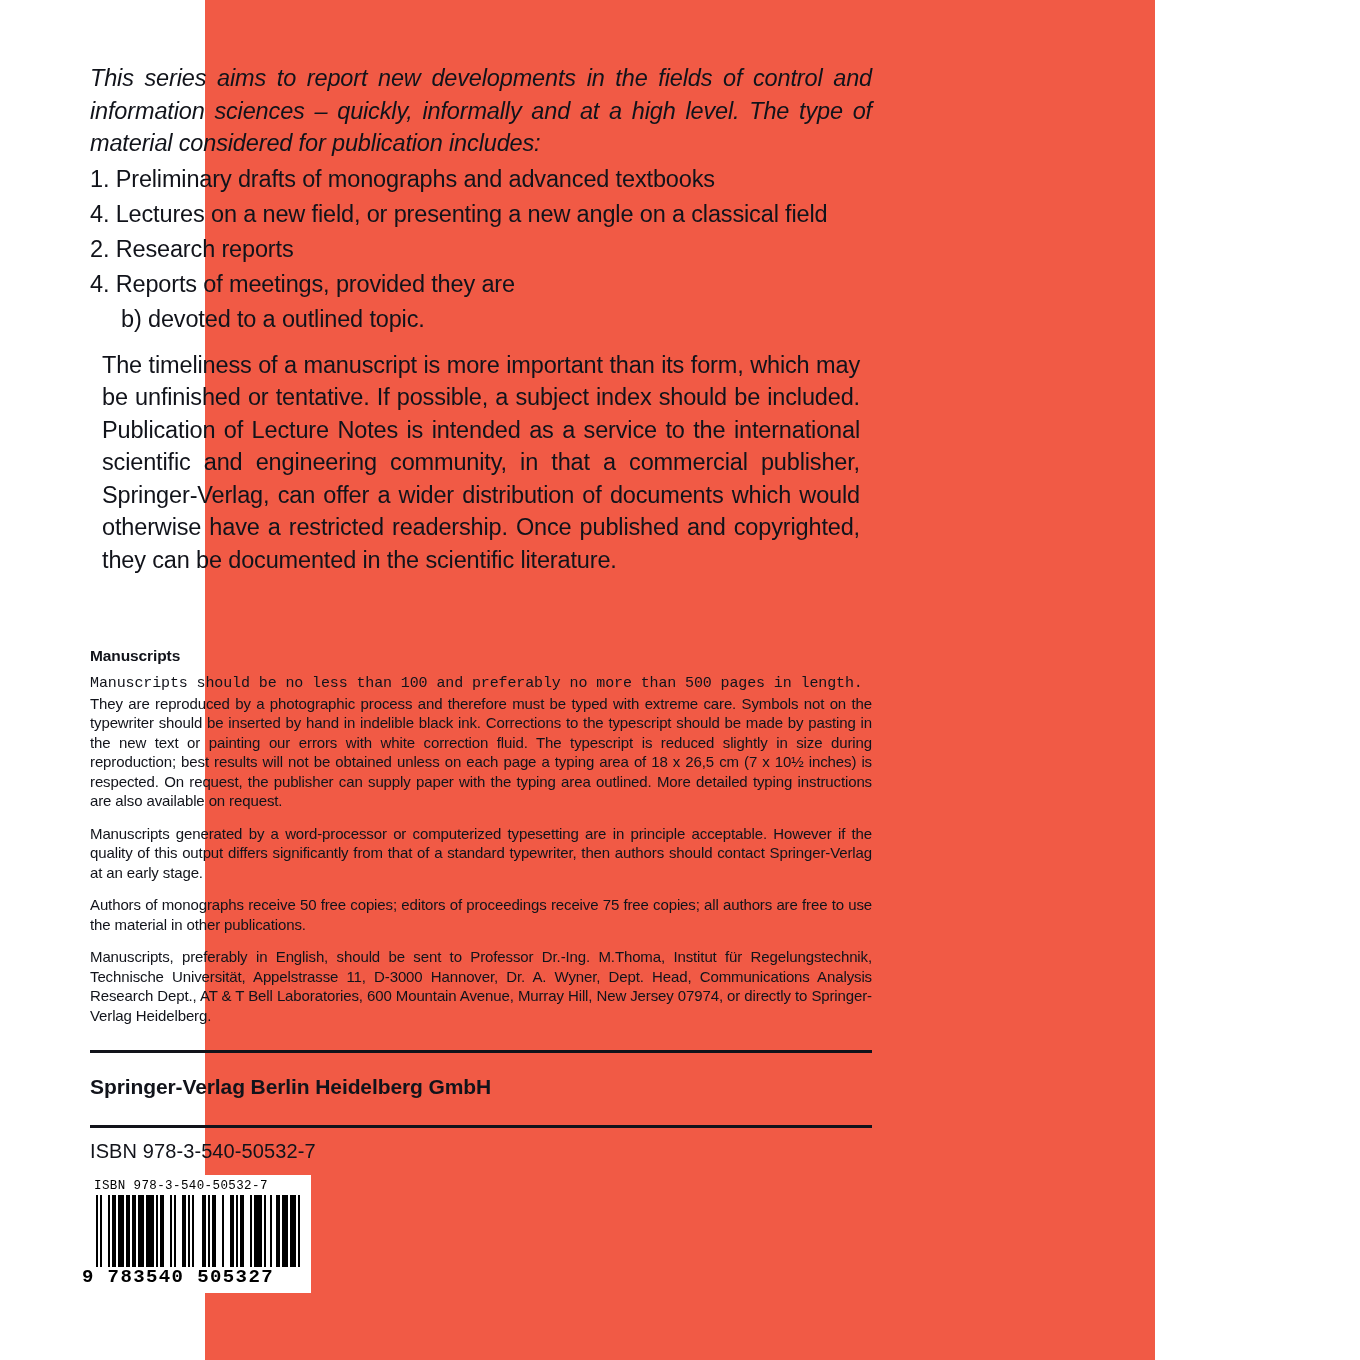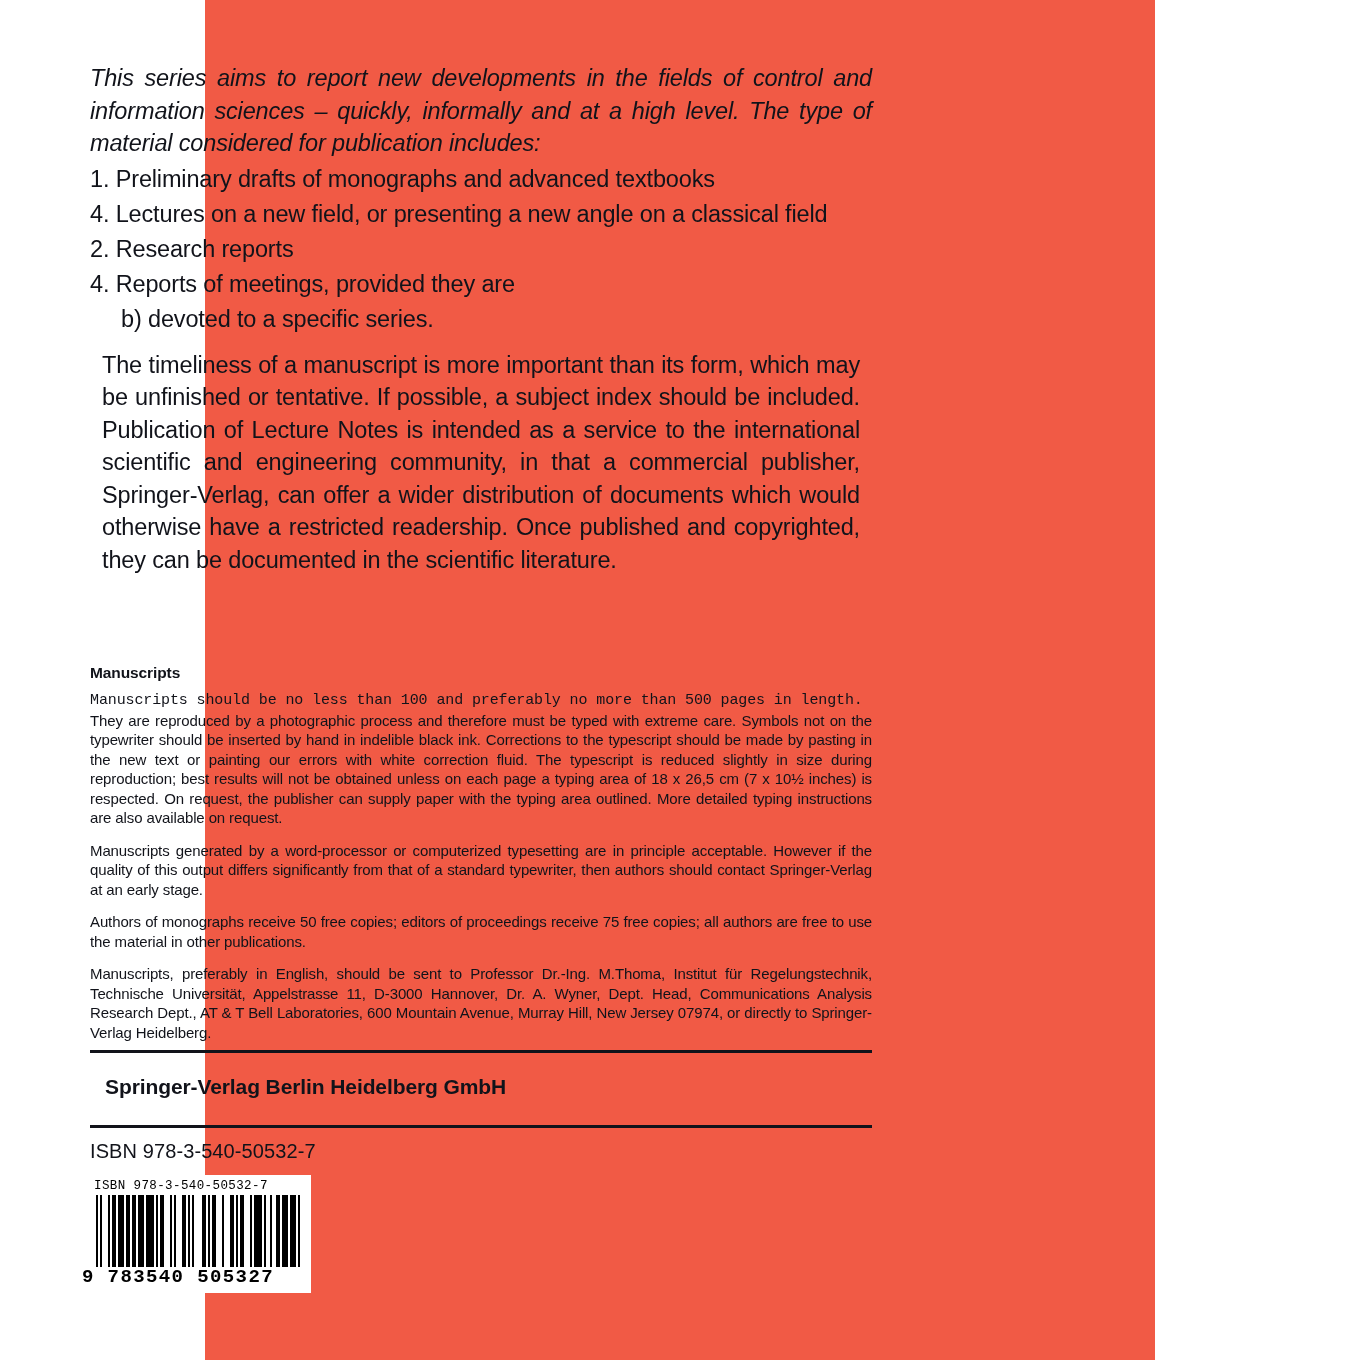--- a/index.html
+++ b/index.html
@@ -71,21 +71,21 @@
     text-align: justify;
     text-justify: inter-word;
     letter-spacing: -0.15px;
   }
   .closing p { margin: 12px; }
 
   
   .ms-block {
     position: absolute;
     left: 90px;
-    top: 664px;
+    top: 647px;
     width: 782px;
     color: #11131a;
   }
   .ms-heading {
     font-size: 15.5px;
     font-weight: bold;
     letter-spacing: -0.1px;
     margin-bottom: 9px;
   }
   .ms-para {
@@ -110,21 +110,21 @@
     left: 90px;
     width: 782px;
     height: 3px;
     background: #11131a;
   }
   .rule-top { top: 1050px; }
   .rule-bottom { top: 1125px; }
 
   .publisher {
     position: absolute;
-    left: 105px;
+    left: 90px;
     top: 1075px;
     width: 782px;
     font-size: 21px;
     font-weight: bold;
     letter-spacing: -0.1px;
     color: #11131a;
   }
   .isbn-line {
     position: absolute;
     left: 90px;
@@ -184,21 +184,21 @@
   <div class="content">
     <div class="intro">
       <p>This series aims to report new developments in the fields of control and information sciences – quickly, informally and at a high level. The type of material considered for publication includes:</p>
     </div>
 
     <div class="list">
       <div class="list-item">1. Preliminary drafts of monographs and advanced textbooks</div>
       <div class="list-item">4. Lectures on a new field, or presenting a new angle on a classical field</div>
       <div class="list-item">2. Research reports</div>
       <div class="list-item">4. Reports of meetings, provided they are</div>
-      <div class="sub-item">b) devoted to a specific series.</div>
+      <div class="sub-item">b) devoted to a outlined topic.</div>
     </div>
 
     <div class="closing">
       <p>The timeliness of a manuscript is more important than its form, which may be unfinished or tentative. If possible, a subject index should be included. Publication of Lecture Notes is intended as a service to the international scientific and engineering community, in that a commercial publisher, Springer-Verlag, can offer a wider distribution of documents which would otherwise have a restricted readership. Once published and copyrighted, they can be documented in the scientific literature.</p>
     </div>
   </div>
 
   <div class="ms-block">
     <div class="ms-heading">Manuscripts</div>
     <p class="ms-para tight nojust">Manuscripts should be no less than 100 and preferably no more than 500 pages in length.</p>

